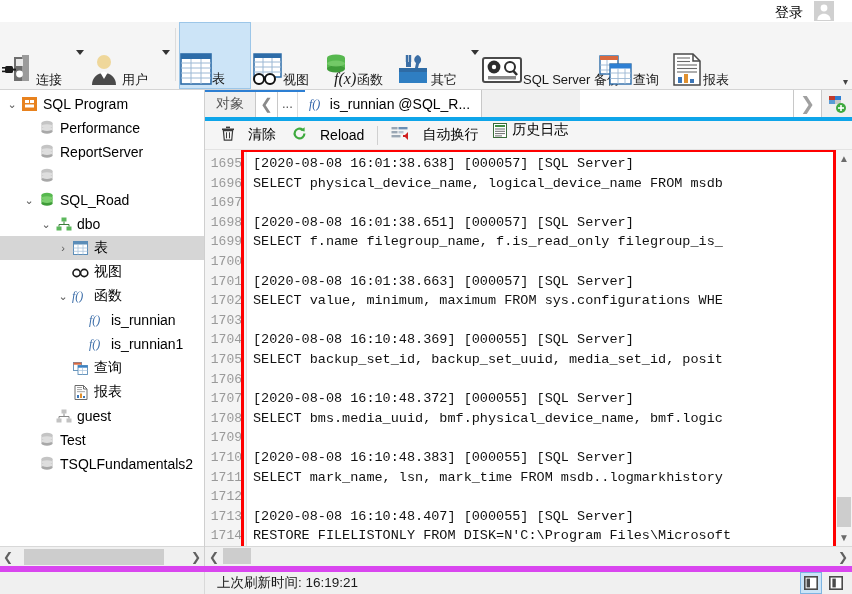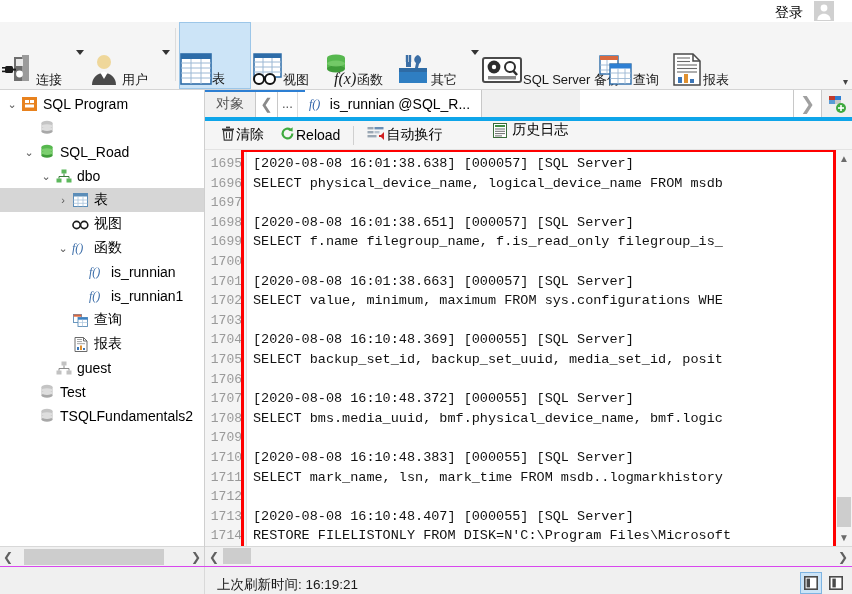--- a/index.html
+++ b/index.html
@@ -73,21 +73,21 @@
   }
   .tab.active { background:#84cc16; color:#000;margin-top:40px; }
   .tab-nav { width:22px; display:flex;align-items:center;justify-content:center; background:#fff; border-right:1px solid #c8c8c8; color:#8a8a8a; font-size:15px; }
   .tab-ell { background:#fff; display:flex; align-items:center; padding:0 4px; color:#555; border-right:1px solid #ddd;}
   .tab-ico { margin-right:5px; display:inline-flex; align-items:center; }
   .tabfill { flex:1 1 auto; background:#fff; border-right:1px solid #c8c8c8; }
   .tab-right-nav { width:28px; display:flex;align-items:center;justify-content:center;background:#fff;border-right:1px solid #c8c8c8;color:#a0a0a0;font-size:18px; }
   .tab-add { width:30px; display:flex;align-items:center;justify-content:center;background:#f0f0f0; }
 
   .logtoolbar { height:29px; flex:0 0 29px; background:#f5f5f5; display:flex; align-items:center; padding-left:8px; border-bottom:1px solid #e3e3e3; }
-  .ltbtn { display:flex;align-items:center; gap:1px; padding:0 8px; height:23px; font-size:14px; cursor:default; }
+  .ltbtn { display:flex;align-items:center; gap:13px; padding:0 8px; height:23px; font-size:14px; cursor:default; }
   .ltsep { width:1px; height:19px; background:#d0d0d0; margin:0 5px; }
 
   .logwrap { flex:1 1 auto; position:relative; display:flex; min-height:0; background:#fff; overflow:hidden; }
   .gutter {
     width:42px; flex:0 0 42px; background:#f4f4f4; border-right:1px solid #e0e0e0;
     font-family:"Liberation Mono","DejaVu Sans Mono",monospace; font-size:13px; color:#9a9a9a;
     text-align:right; padding:4px 4px 0 0; line-height:19.6px; user-select:none;
   }
   .logtext {
     flex:1 1 auto; min-width:0; overflow:hidden; white-space:pre; background:#fff;
@@ -105,21 +105,21 @@
     left:36px; top:-1px; right:16px; bottom:-4px;
   }
 
   
   .botscrolls { height:20px; flex:0 0 20px; display:flex; background:#f0f0f0; border-top:1px solid #d8d8d8; }
   .bs-arrow { width:18px; display:flex;align-items:center;justify-content:center;color:#606060;font-size:12px; }
   .bs-track { flex:1 1 auto; position:relative; }
   .bs-thumb { position:absolute; left:0; top:1px; height:16px; width:28px; background:#cdcdcd; }
 
   
-  .statusbar { height:28px; flex:0 0 28px; background:#f0f0f0; border-top:1px solid #d946ef; display:flex; align-items:flex-end; }
+  .statusbar { height:28px; flex:0 0 28px; background:#f0f0f0; border-top:6px solid #d946ef; display:flex; align-items:center; }
   .sb-seg1 { width:205px; flex:0 0 205px; border-right:1px solid #d9d9d9; height:100%; }
   .sb-mid { flex:1 1 auto; display:flex; align-items:center; padding-left:12px; font-size:13.5px; color:#1a1a1a; }
   .sb-right { display:flex; align-items:center; gap:3px; padding-right:5px; }
   .sb-btn { width:22px; height:22px; display:flex; align-items:center; justify-content:center; }
   .sb-btn.on { background:#cce4f7; border:1px solid #7eb4e2; }
 </style>
 </head>
 <body>
 
 <div id="app">
@@ -292,20 +292,48 @@
           <div class="trow">
             <span style="display:inline-block;width:4px;flex:0 0 4px"></span>
             <span class="tw">⌄</span>
             <span class="ticon">
               <svg width="16" height="16" viewBox="0 0 16 16">
                 <rect x="0" y="1" width="15" height="14" fill="#e8821e"></rect>
                 <path d="M3 4 h4 v3 h-4z M8 4 h4 v3 h-4z M3 8.5 h9 v3 h-9z" fill="#fff"></path>
               </svg>
             </span>
             <span class="tlabel">SQL Program</span>
+          </div>
+          <div class="trow">
+            <span style="display:inline-block;width:21px;flex:0 0 21px"></span>
+            <span class="tw"></span>
+            <span class="ticon">
+              <svg width="14" height="16" viewBox="0 0 14 16">
+                <ellipse cx="7" cy="3" rx="5.6" ry="2.2" fill="#c4c4c4"></ellipse>
+                <rect x="1.4" y="3" width="11.2" height="8.5" fill="#c4c4c4"></rect>
+                <ellipse cx="7" cy="11.5" rx="5.6" ry="2.2" fill="#a8a8a8"></ellipse>
+                <ellipse cx="7" cy="6.2" rx="5.6" ry="2" fill="#dedede"></ellipse>
+                <ellipse cx="7" cy="8.9" rx="5.6" ry="2" fill="#dedede"></ellipse>
+              </svg>
+            </span>
+            <span class="tlabel">Performance</span>
+          </div>
+          <div class="trow">
+            <span style="display:inline-block;width:21px;flex:0 0 21px"></span>
+            <span class="tw"></span>
+            <span class="ticon">
+              <svg width="14" height="16" viewBox="0 0 14 16">
+                <ellipse cx="7" cy="3" rx="5.6" ry="2.2" fill="#c4c4c4"></ellipse>
+                <rect x="1.4" y="3" width="11.2" height="8.5" fill="#c4c4c4"></rect>
+                <ellipse cx="7" cy="11.5" rx="5.6" ry="2.2" fill="#a8a8a8"></ellipse>
+                <ellipse cx="7" cy="6.2" rx="5.6" ry="2" fill="#dedede"></ellipse>
+                <ellipse cx="7" cy="8.9" rx="5.6" ry="2" fill="#dedede"></ellipse>
+              </svg>
+            </span>
+            <span class="tlabel">ReportServer</span>
           </div>
           <div class="trow">
             <span style="display:inline-block;width:21px;flex:0 0 21px"></span>
             <span class="tw"></span>
             <span class="ticon">
               <svg width="14" height="16" viewBox="0 0 14 16">
                 <ellipse cx="7" cy="3" rx="5.6" ry="2.2" fill="#c4c4c4"></ellipse>
                 <rect x="1.4" y="3" width="11.2" height="8.5" fill="#c4c4c4"></rect>
                 <ellipse cx="7" cy="11.5" rx="5.6" ry="2.2" fill="#a8a8a8"></ellipse>
                 <ellipse cx="7" cy="6.2" rx="5.6" ry="2" fill="#dedede"></ellipse>

